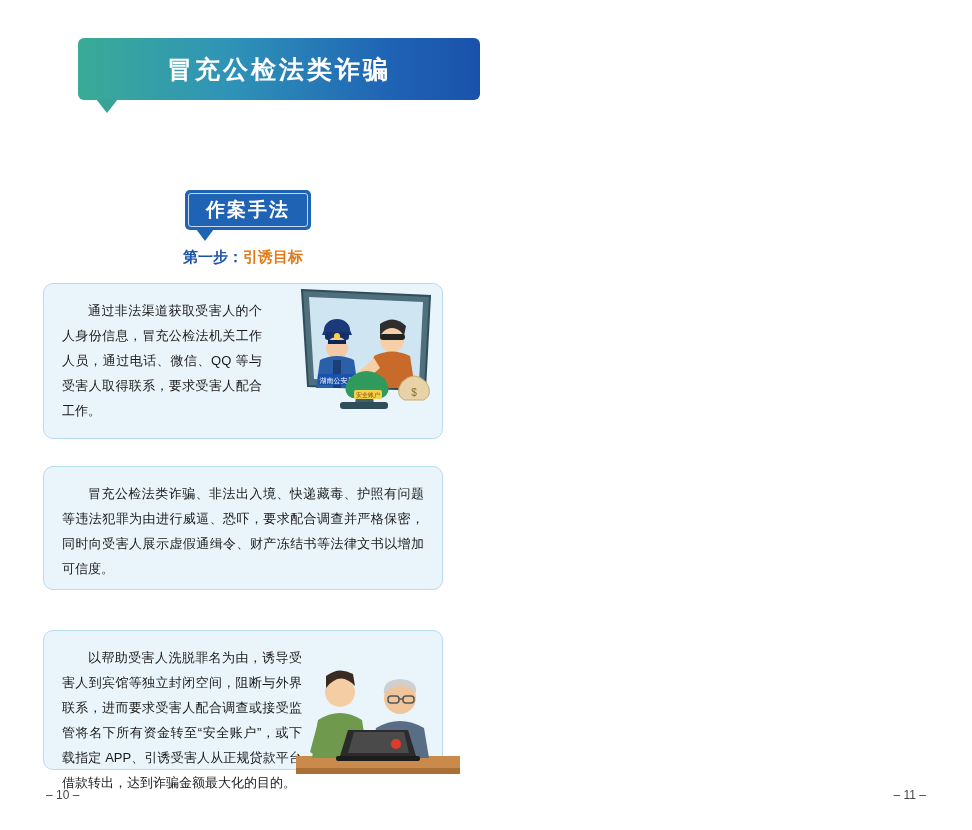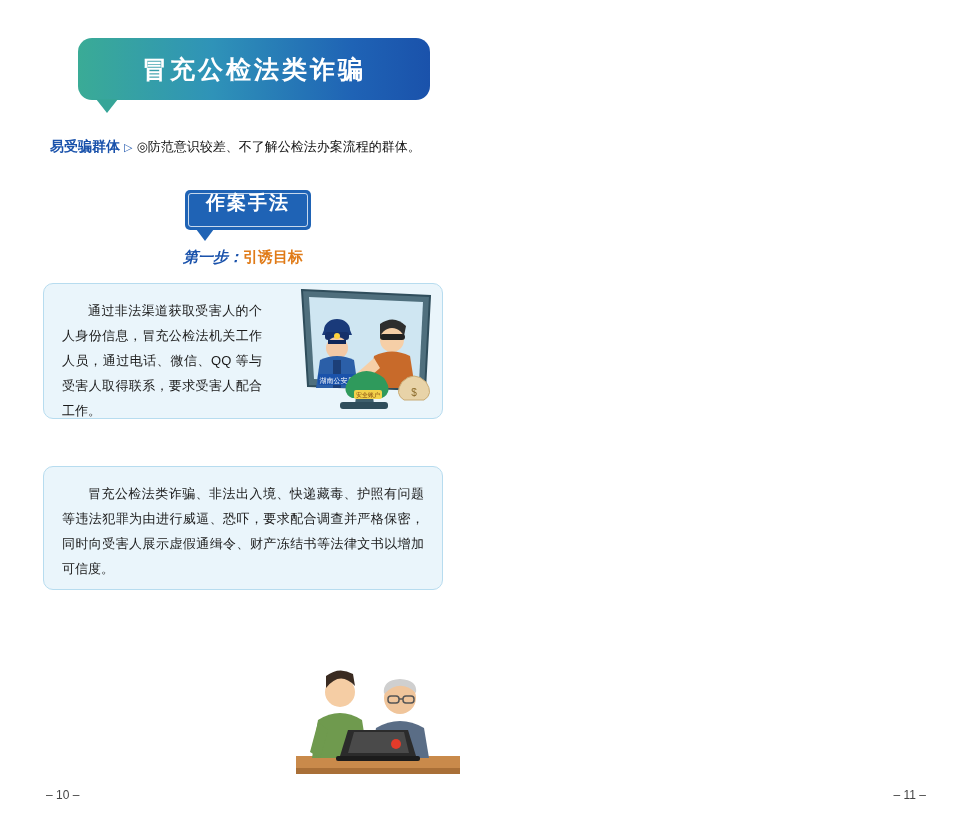--- a/index.html
+++ b/index.html
@@ -11,23 +11,23 @@
     position:relative;
   }
   .page{position:absolute;inset:0;}
 
   
   .left{position:absolute;left:0;top:0;width:486px;height:830px;}
   .right{position:absolute;left:486px;top:0;width:486px;height:830px;}
 
   
   .title-banner{
-    position:absolute;left:78px;top:38px;width:352px;height:62px;
+    position:absolute;left:78px;top:38px;width:402px;height:62px;
     background:linear-gradient(90deg,#3aab96 0%,#2f93b8 38%,#1f63b5 78%,#1a52ab 100%);
-    border-radius:14px;
+    border-radius:6px;
     display:flex;align-items:center;justify-content:center;
   }
   .title-banner .txt{
     color:#fff;font-size:25px;font-weight:bold;letter-spacing:3px;
     font-family:"DejaVu Serif","Liberation Serif",serif;
   }
   .title-tail{
     position:absolute;left:96px;top:99px;width:0;height:0;
     border-left:11px solid transparent;border-right:11px solid transparent;
     border-top:14px solid #36a598;
@@ -39,42 +39,42 @@
     font-size:13.5px;color:#222;display:flex;align-items:center;gap:4px;
   }
   .group-line .lbl{color:#1a52ab;font-weight:bold;font-size:14px;}
   .group-line .arrow{color:#1a52ab;font-size:11px;}
   .group-line .desc{color:#111;font-size:13px;}
 
   
   .pill{
     position:absolute;
     background:#1f63b5;border-radius:5px;
-    display:flex;align-items:flex-start;justify-content:center;
+    display:flex;align-items:center;justify-content:center;
     color:#fff;font-weight:bold;letter-spacing:2px;
     font-family:"DejaVu Serif","Liberation Serif",serif;
   }
   .pill .ring{
     position:absolute;inset:3px;border:1px solid rgba(255,255,255,.75);border-radius:3px;
     pointer-events:none;
   }
   #pill-method{left:185px;top:190px;width:126px;height:40px;font-size:19px;}
   .pill-tail{
     position:absolute;width:0;height:0;
     border-left:9px solid transparent;border-right:9px solid transparent;
     border-top:12px solid #1f63b5;
   }
   #pill-method-tail{left:196px;top:229px;}
 
   
   .step-head{
     position:absolute;width:400px;text-align:center;font-size:15px;font-weight:bold;
     font-family:"DejaVu Serif","Liberation Serif",serif;
   }
-  .step-head .num{color:#1a52ab;font-style:italic;}
+  .step-head .num{color:#1a52ab;}
   .step-head .name{color:#e07b18;text-align:right;}
 
   
   .card{
     position:absolute;
     background:#eaf5fb;
     border:1px solid #b7dcef;
     border-radius:10px;
     box-sizing:border-box;
     padding:14px 18px;
@@ -97,36 +97,31 @@
 
 <div class="page">
 
   <div class="left">
 
     <div class="title-banner">
       <span class="txt">冒充公检法类诈骗</span>
     </div>
     <div class="title-tail"></div>
 
-    <div class="group-line">
-      <span class="lbl">易受骗群体</span>
-      <span class="arrow">▷</span>
-      <span class="desc">◎防范意识较差、不了解公检法办案流程的群体。</span>
-    </div>
 
     <div class="pill" id="pill-method">
       <span class="ring"></span>
       <span>作案手法</span>
     </div>
     <div class="pill-tail" id="pill-method-tail"></div>
 
     <div class="step-head" style="left:43px;top:248px;">
       <span class="num">第一步：</span><span class="name">引诱目标</span>
     </div>
-    <div class="card" style="left:43px;top:283px;width:400px;height:136px;padding-right:180px;">
+    <div class="card" style="left:43px;top:283px;width:400px;height:156px;padding-right:180px;">
       <span class="indent">通过非法渠道获取受害人的个人身份信息，冒充公检法机关工作人员，通过电话、微信、QQ 等与受害人取得联系，要求受害人配合工作。</span>
     </div>
 
     <div class="illus" style="left:262px;top:286px;width:182px;height:132px;">
       <svg width="182" height="132" viewBox="0 0 182 132">
 
         <path d="M40 4 L168 10 L163 104 L46 100 Z" fill="#4f6f7d" stroke="#2f4d5b" stroke-width="2"></path>
         <path d="M47 11 L161 16 L157 97 L52 93 Z" fill="#cfe6f2"></path>
         <path d="M95 104 L110 104 L112 118 L93 118 Z" fill="#3f5f6d"></path>
         <rect x="78" y="116" width="48" height="7" rx="3" fill="#2f4d5b"></rect>
@@ -158,20 +153,23 @@
 
         <path d="M140 96 q12 -12 24 0 q8 12 -2 18 h-20 q-10 -6 -2 -18 z" fill="#e8d3a8" stroke="#c8ab76"></path>
         <text x="152" y="110" font-size="10" fill="#8a6a2a" text-anchor="middle" font-family="Liberation Sans, sans-serif">$</text>
       </svg>
     </div>
 
     <div class="card" style="left:43px;top:466px;width:400px;height:124px;">
       <span class="indent">冒充公检法类诈骗、非法出入境、快递藏毒、护照有问题等违法犯罪为由进行威逼、恐吓，要求配合调查并严格保密，同时向受害人展示虚假通缉令、财产冻结书等法律文书以增加可信度。</span>
     </div>
 
+    <div class="card" style="left:43px;top:630px;width:400px;height:140px;padding-right:140px;">
+      <span class="indent">以帮助受害人洗脱罪名为由，诱导受害人到宾馆等独立封闭空间，阻断与外界联系，进而要求受害人配合调查或接受监管将名下所有资金转至“安全账户”，或下载指定 APP、引诱受害人从正规贷款平台借款转出，达到诈骗金额最大化的目的。</span>
+    </div>
 
     <div class="illus" style="left:296px;top:658px;width:164px;height:126px;">
       <svg width="164" height="126" viewBox="0 0 164 126">
 
         <rect x="0" y="98" width="164" height="12" fill="#c98a4b"></rect>
         <rect x="0" y="110" width="164" height="6" fill="#a96f37"></rect>
 
         <g>
           <circle cx="44" cy="34" r="15" fill="#f5cda4"></circle>
           <path d="M30 30 q14 -18 29 -2 l-2 -12 q-14 -8 -27 2 z" fill="#3a2b21"></path>

